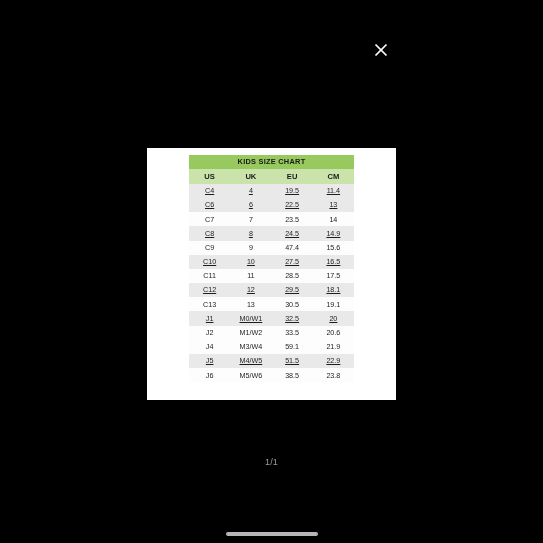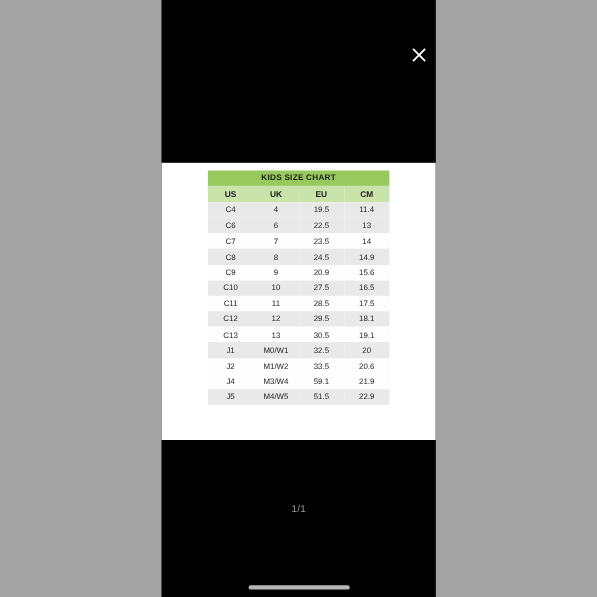--- a/index.html
+++ b/index.html
@@ -5,21 +5,21 @@
   * { margin:0; padding:0; box-sizing:border-box; }
   html, body {
     width:543px; height:543px;
     background:#ffffff;
     font-family:"Liberation Sans", sans-serif;
     overflow:hidden;
   }
   #screen {
     position:relative;
     width:543px; height:543px;
-    background:#a3a3a3;
+    background:#000000;
     padding-left:18px;
   }
   
   #viewport {
     position:absolute;
     left:147px; top:0;
     width:249px; height:543px;
     background:#000000;
   }
   #media-top {
@@ -93,21 +93,21 @@
     color:#1a1a1a !important;
     padding:3.3px 0 3.5px !important;
   }
   .col-head {
     background:#c9e3ab;
     font-weight:bold !important;
     font-size:7.6px !important;
     color:#1a1a1a !important;
     padding:3.4px 0 3.6px !important;
   }
-  tr.row-odd td  { background:#e9e9e9; }
+  tr.row-odd td  { background:#e9e9e9;text-decoration:underline; }
   tr.row-even td { background:#fdfdfd; }
 </style>
 </head>
 <body>
 
 <div id="screen">
 
   <div id="viewport">
 
     <div id="media-top"></div>
@@ -146,21 +146,21 @@
             </tr>
             <tr class="row-odd">
               <td>C8</td>
               <td>8</td>
               <td>24.5</td>
               <td>14.9</td>
             </tr>
             <tr class="row-even">
               <td>C9</td>
               <td>9</td>
-              <td>20.9</td>
+              <td>47.4</td>
               <td>15.6</td>
             </tr>
             <tr class="row-odd">
               <td>C10</td>
               <td>10</td>
               <td>27.5</td>
               <td>16.5</td>
             </tr>
             <tr class="row-even">
               <td>C11</td>
@@ -196,20 +196,26 @@
               <td>J4</td>
               <td>M3/W4</td>
               <td>59.1</td>
               <td>21.9</td>
             </tr>
             <tr class="row-odd">
               <td>J5</td>
               <td>M4/W5</td>
               <td>51.5</td>
               <td>22.9</td>
+            </tr>
+            <tr class="row-even">
+              <td>J6</td>
+              <td>M5/W6</td>
+              <td>38.5</td>
+              <td>23.8</td>
             </tr>
           </tbody>
       </table>
     </div>
 
     <div id="media-bottom"></div>
 
     <div id="close-button">
       <span>
         <svg width="14" height="14" viewBox="0 0 14 14">

